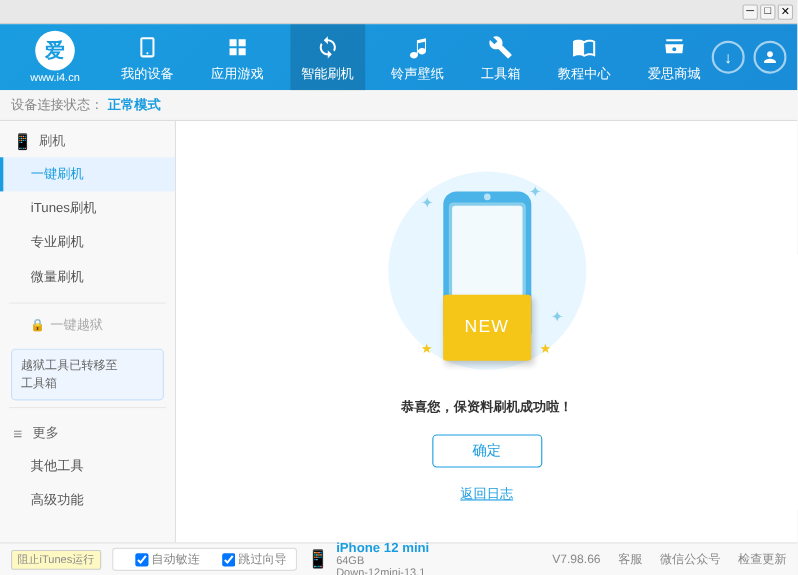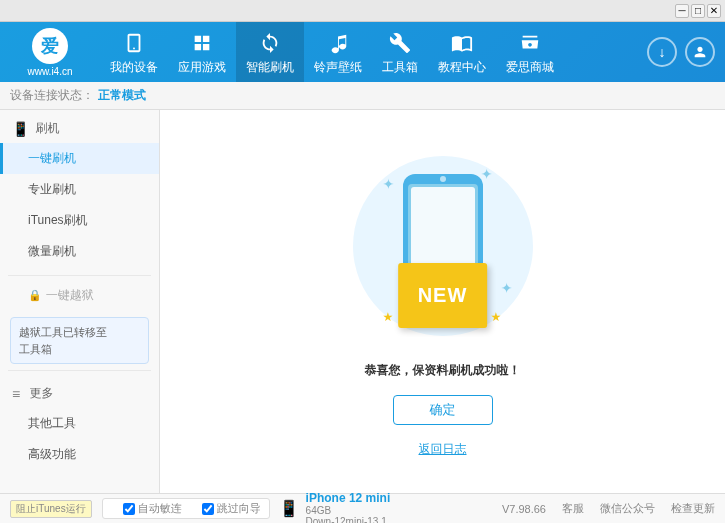--- a/index.html
+++ b/index.html
@@ -68,21 +68,21 @@
     .logo-text {
       color: white;
       font-size: 10px;
       margin-top: 2px;
     }
     .nav-items {
       display: flex;
       flex: 1;
       height: 100%;
       align-items: center;
-      justify-content: flex-start;
+      justify-content: space-between;
       font-family: Liberation Serif, serif;
     }
     .nav-item {
       display: flex;
       flex-direction: column;
       align-items: center;
       justify-content: center;
       color: white;
       padding: 0 10px;
       height: 100%;
@@ -447,22 +447,22 @@
 <div class="main">
 
   <div class="sidebar">
 
     <div class="sidebar-section">
       <div class="sidebar-section-title">
         <span class="icon">📱</span>
         <span>刷机</span>
       </div>
       <div class="sidebar-item active">一键刷机</div>
+      <div class="sidebar-item">iTunes刷机</div>
       <div class="sidebar-item">专业刷机</div>
-      <div class="sidebar-item">iTunes刷机</div>
       <div class="sidebar-item">微量刷机</div>
     </div>
 
     <div class="sidebar-divider"></div>
 
     <div class="sidebar-item-disabled">
       <span class="lock-icon">🔒</span>
       <span>一键越狱</span>
     </div>
     <div class="sidebar-info-box">越狱工具已转移至<br>工具箱</div>
@@ -498,21 +498,21 @@
             <rect x="10" y="15" width="70" height="110" rx="4" ry="4" fill="#87ceeb"></rect>
 
             <rect x="13" y="18" width="64" height="104" rx="3" ry="3" fill="white" opacity="0.9"></rect>
 
             <rect x="30" y="133" width="30" height="4" rx="2" fill="white" opacity="0.6"></rect>
 
             <circle cx="45" cy="10" r="3" fill="white" opacity="0.6"></circle>
           </svg>
         </div>
 
-        <div style="position:absolute; bottom:18px; left:50%; transform:translateX(-50%); background:#f5c518; color:white; font-size:20px; font-weight:700; padding:21px 20px; z-index:5; border-radius:3px; white-space:nowrap; box-shadow:2px 3px 6px rgba(0,0,0,0.2); letter-spacing:1px;">NEW</div>
+        <div style="position:absolute; bottom:18px; left:50%; transform:translateX(-50%); background:#f5c518; color:white; font-size:16px; font-weight:400; padding:21px 20px; z-index:5; border-radius:3px; white-space:nowrap; box-shadow:2px 3px 6px rgba(0,0,0,0.2); letter-spacing:1px;">NEW</div>
 
         <div style="position:absolute; bottom:22px; left:calc(50% - 60px); color:#f5c518; font-size:12px; z-index:6;">★</div>
         <div style="position:absolute; bottom:22px; left:calc(50% + 48px); color:#f5c518; font-size:12px; z-index:6;">★</div>
       </div>
 
       <div class="success-text">恭喜您，保资料刷机成功啦！</div>
 
       <button class="confirm-btn">确定</button>
 
       <span class="back-home-link">返回日志</span>

